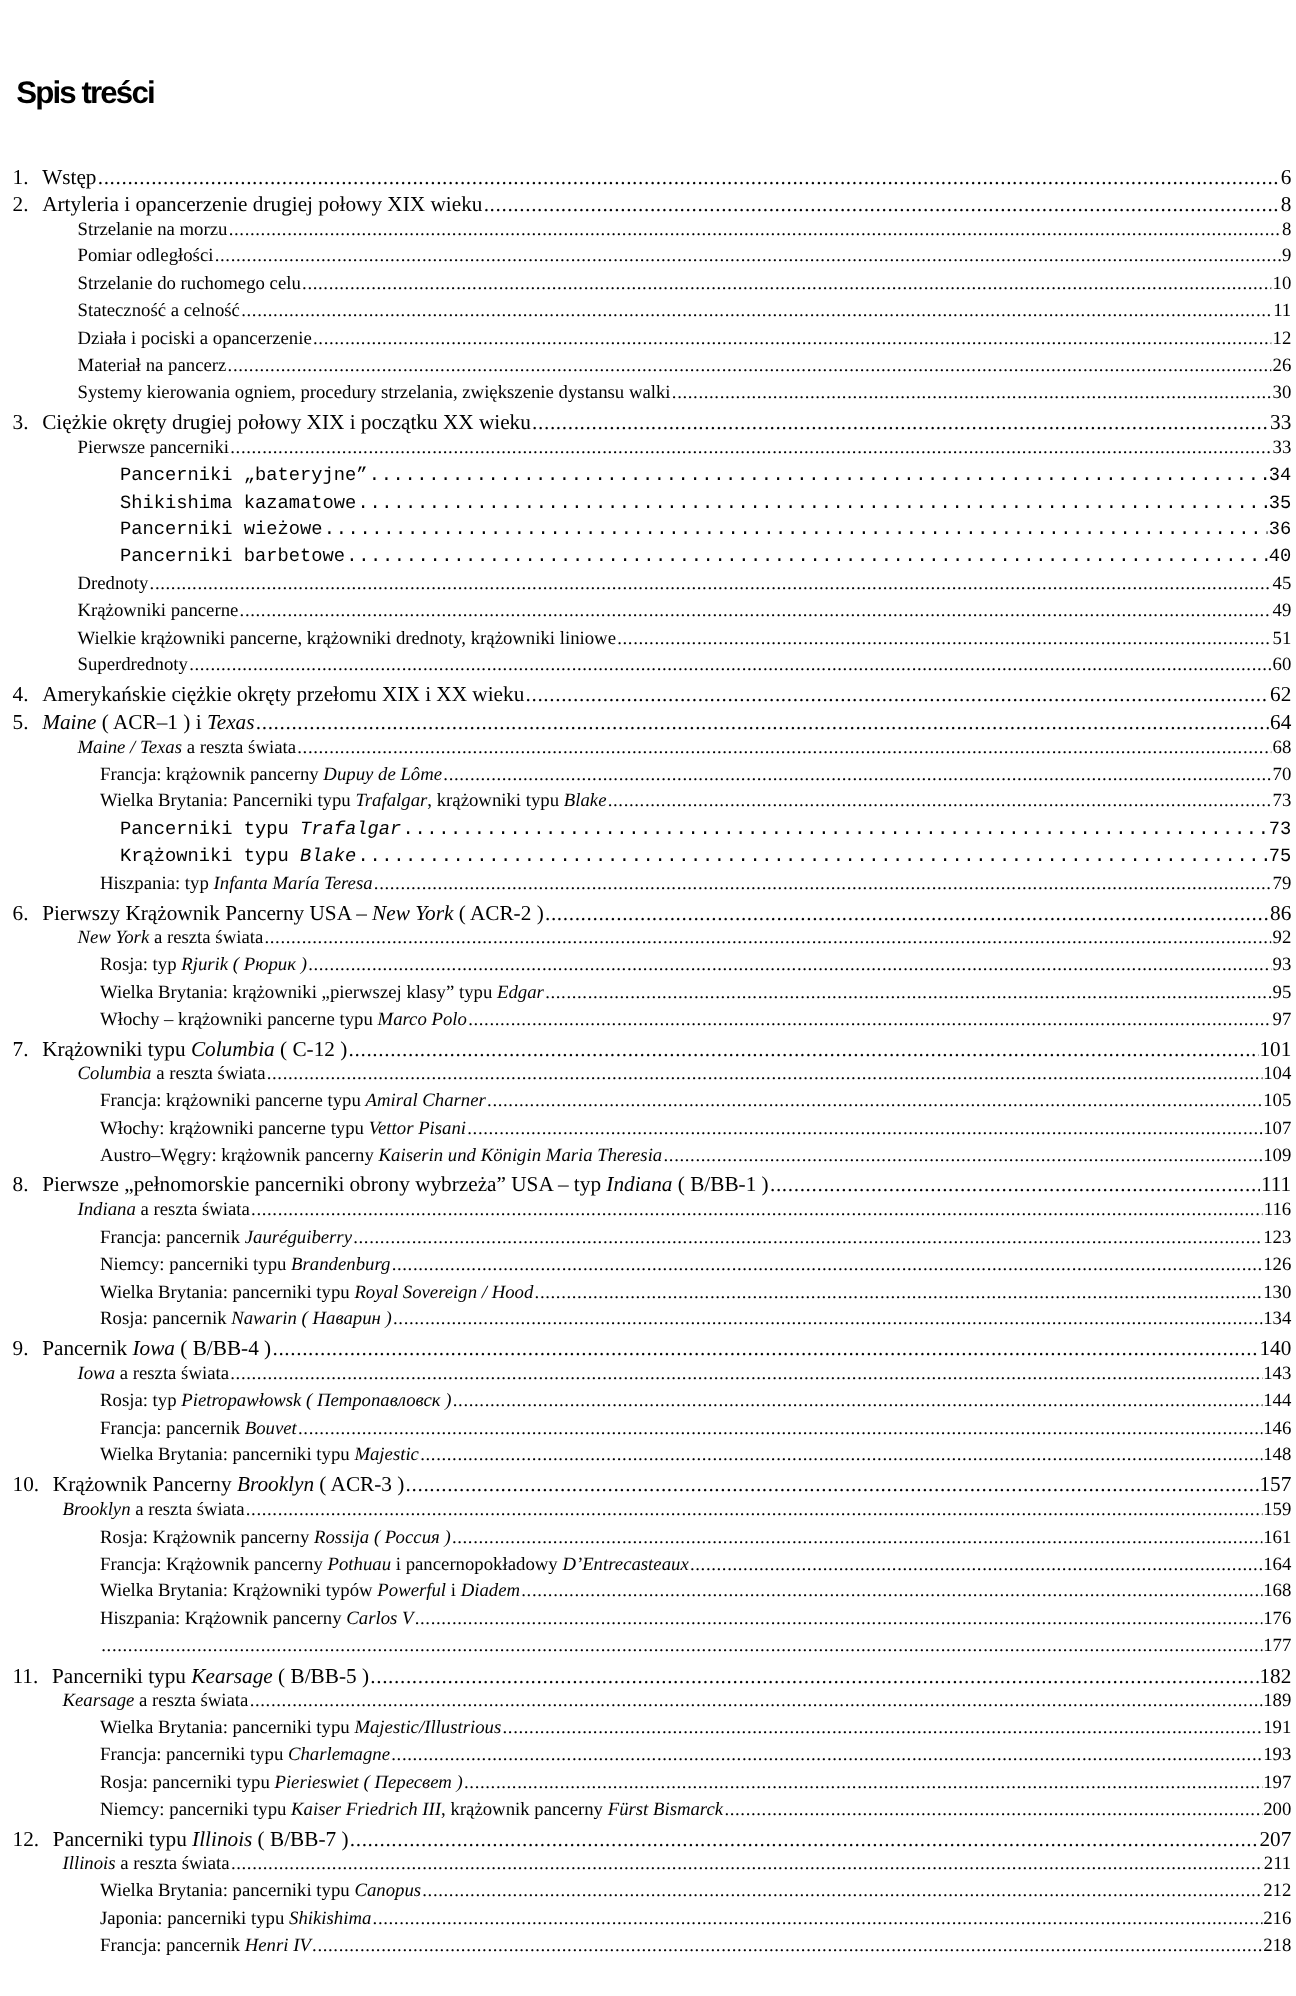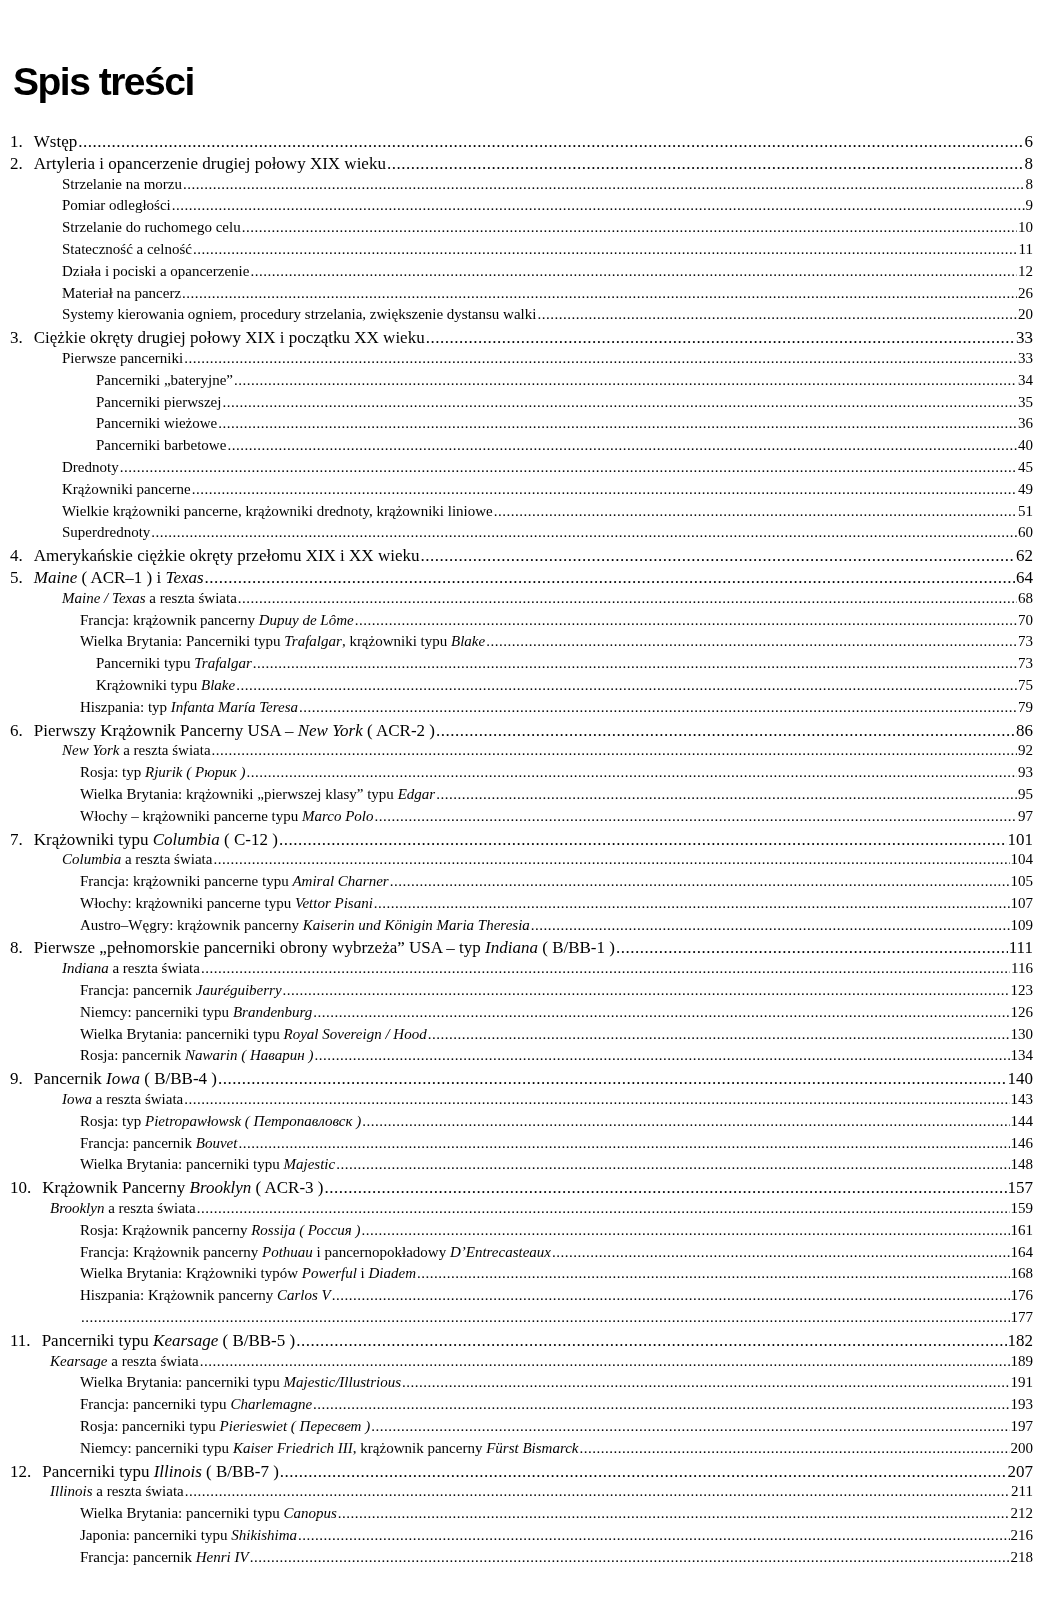--- a/index.html
+++ b/index.html
@@ -10,21 +10,21 @@
     overflow:hidden;
     color:#000;
     font-family:"Liberation Serif", serif;
   }
   .page-title{
     position:absolute;
     left:13px;top:60px;
     margin:0;
     font-family:"Liberation Sans", sans-serif;
     font-weight:700;
-    font-size:39px;
+    font-size:25px;
     letter-spacing:-1.5px;
     color:#000;
   }
   .toc{
     position:absolute;
     left:0;right:0;
     top:132px;
   }
   .row{
     display:flex;
@@ -36,21 +36,21 @@
   }
   .row.chapter{
     padding-left:10px;
     font-size:17px;
   }
   .num{
     margin-right:11px;
   }
   .row.d1{padding-left:62px;}
   .row.d2{padding-left:80px;}
-  .row.d3{padding-left:96px;}
+  .row.d3{padding-left:96px;font-family:Liberation Mono, monospace;}
   .row.d1.w{padding-left:50px;}
   .row.d2.w{}
   .label{flex:0 0 auto;}
   .label i{font-style:italic;}
   .dots{
     flex:1 1 0;
     min-width:0;
     overflow:hidden;
     white-space:nowrap;
     margin:0 1px;
@@ -105,40 +105,40 @@
       <span class="page-num">12</span>
     </div>
     <div class="row d1">
       <span class="label"><span>Materiał na pancerz</span></span>
       <span class="dots"></span>
       <span class="page-num">26</span>
     </div>
     <div class="row d1">
       <span class="label"><span>Systemy kierowania ogniem, procedury strzelania, zwiększenie dystansu walki</span></span>
       <span class="dots"></span>
-      <span class="page-num">20</span>
+      <span class="page-num">30</span>
     </div>
     <div class="row chapter">
       <span class="num">3.</span>
       <span class="label"><span>Ciężkie okręty drugiej połowy XIX i początku XX wieku</span></span>
       <span class="dots"></span>
       <span class="page-num">33</span>
     </div>
     <div class="row d1">
       <span class="label"><span>Pierwsze pancerniki</span></span>
       <span class="dots"></span>
       <span class="page-num">33</span>
     </div>
     <div class="row d3">
       <span class="label"><span>Pancerniki „bateryjne”</span></span>
       <span class="dots"></span>
       <span class="page-num">34</span>
     </div>
     <div class="row d3">
-      <span class="label"><span>Pancerniki pierwszej</span></span>
+      <span class="label"><span>Shikishima kazamatowe</span></span>
       <span class="dots"></span>
       <span class="page-num">35</span>
     </div>
     <div class="row d3">
       <span class="label"><span>Pancerniki wieżowe</span></span>
       <span class="dots"></span>
       <span class="page-num">36</span>
     </div>
     <div class="row d3">
       <span class="label"><span>Pancerniki barbetowe</span></span>

